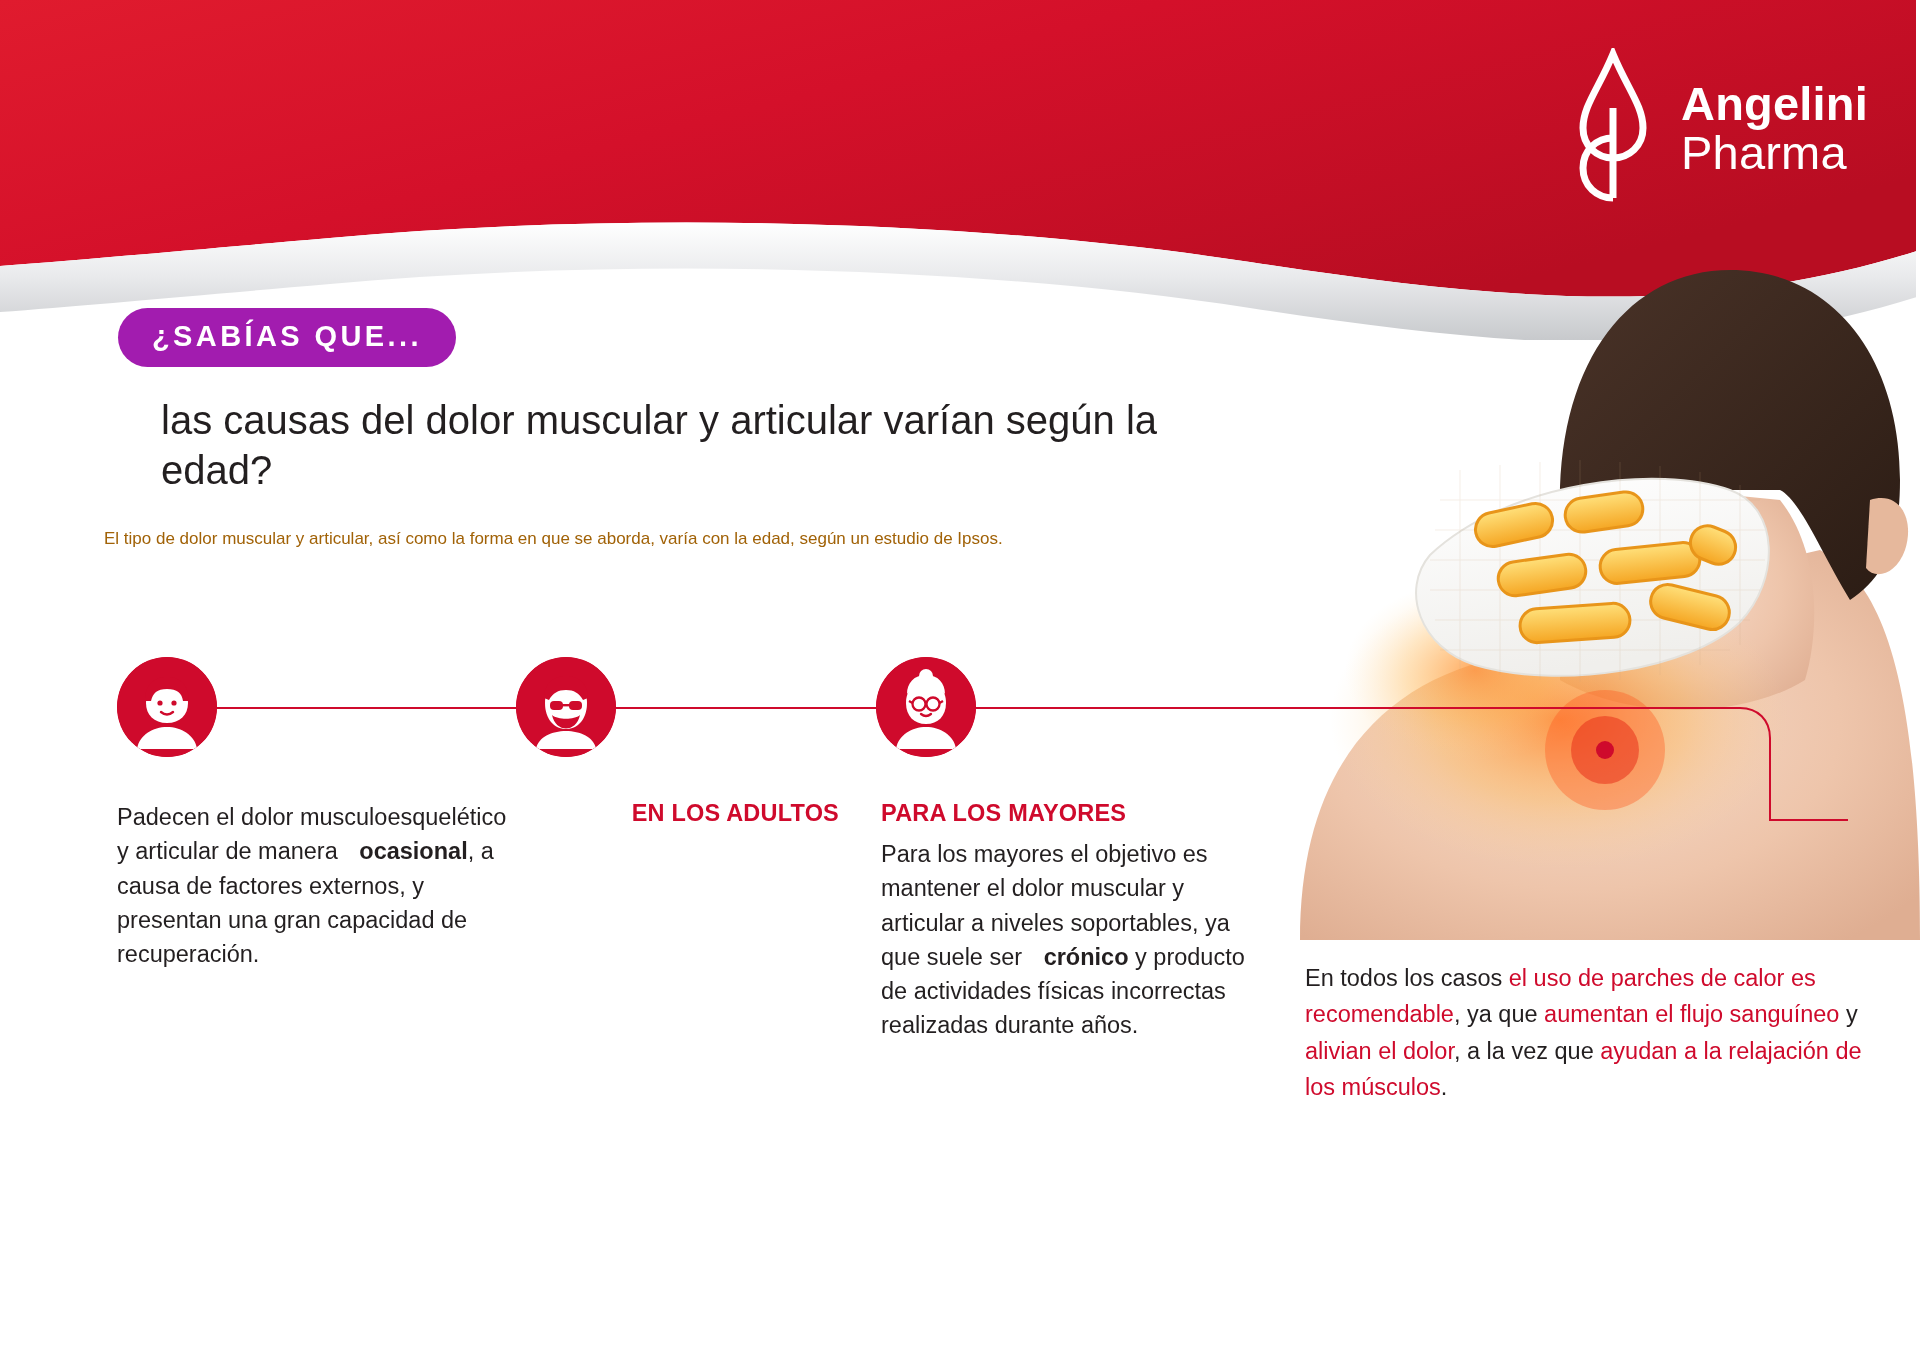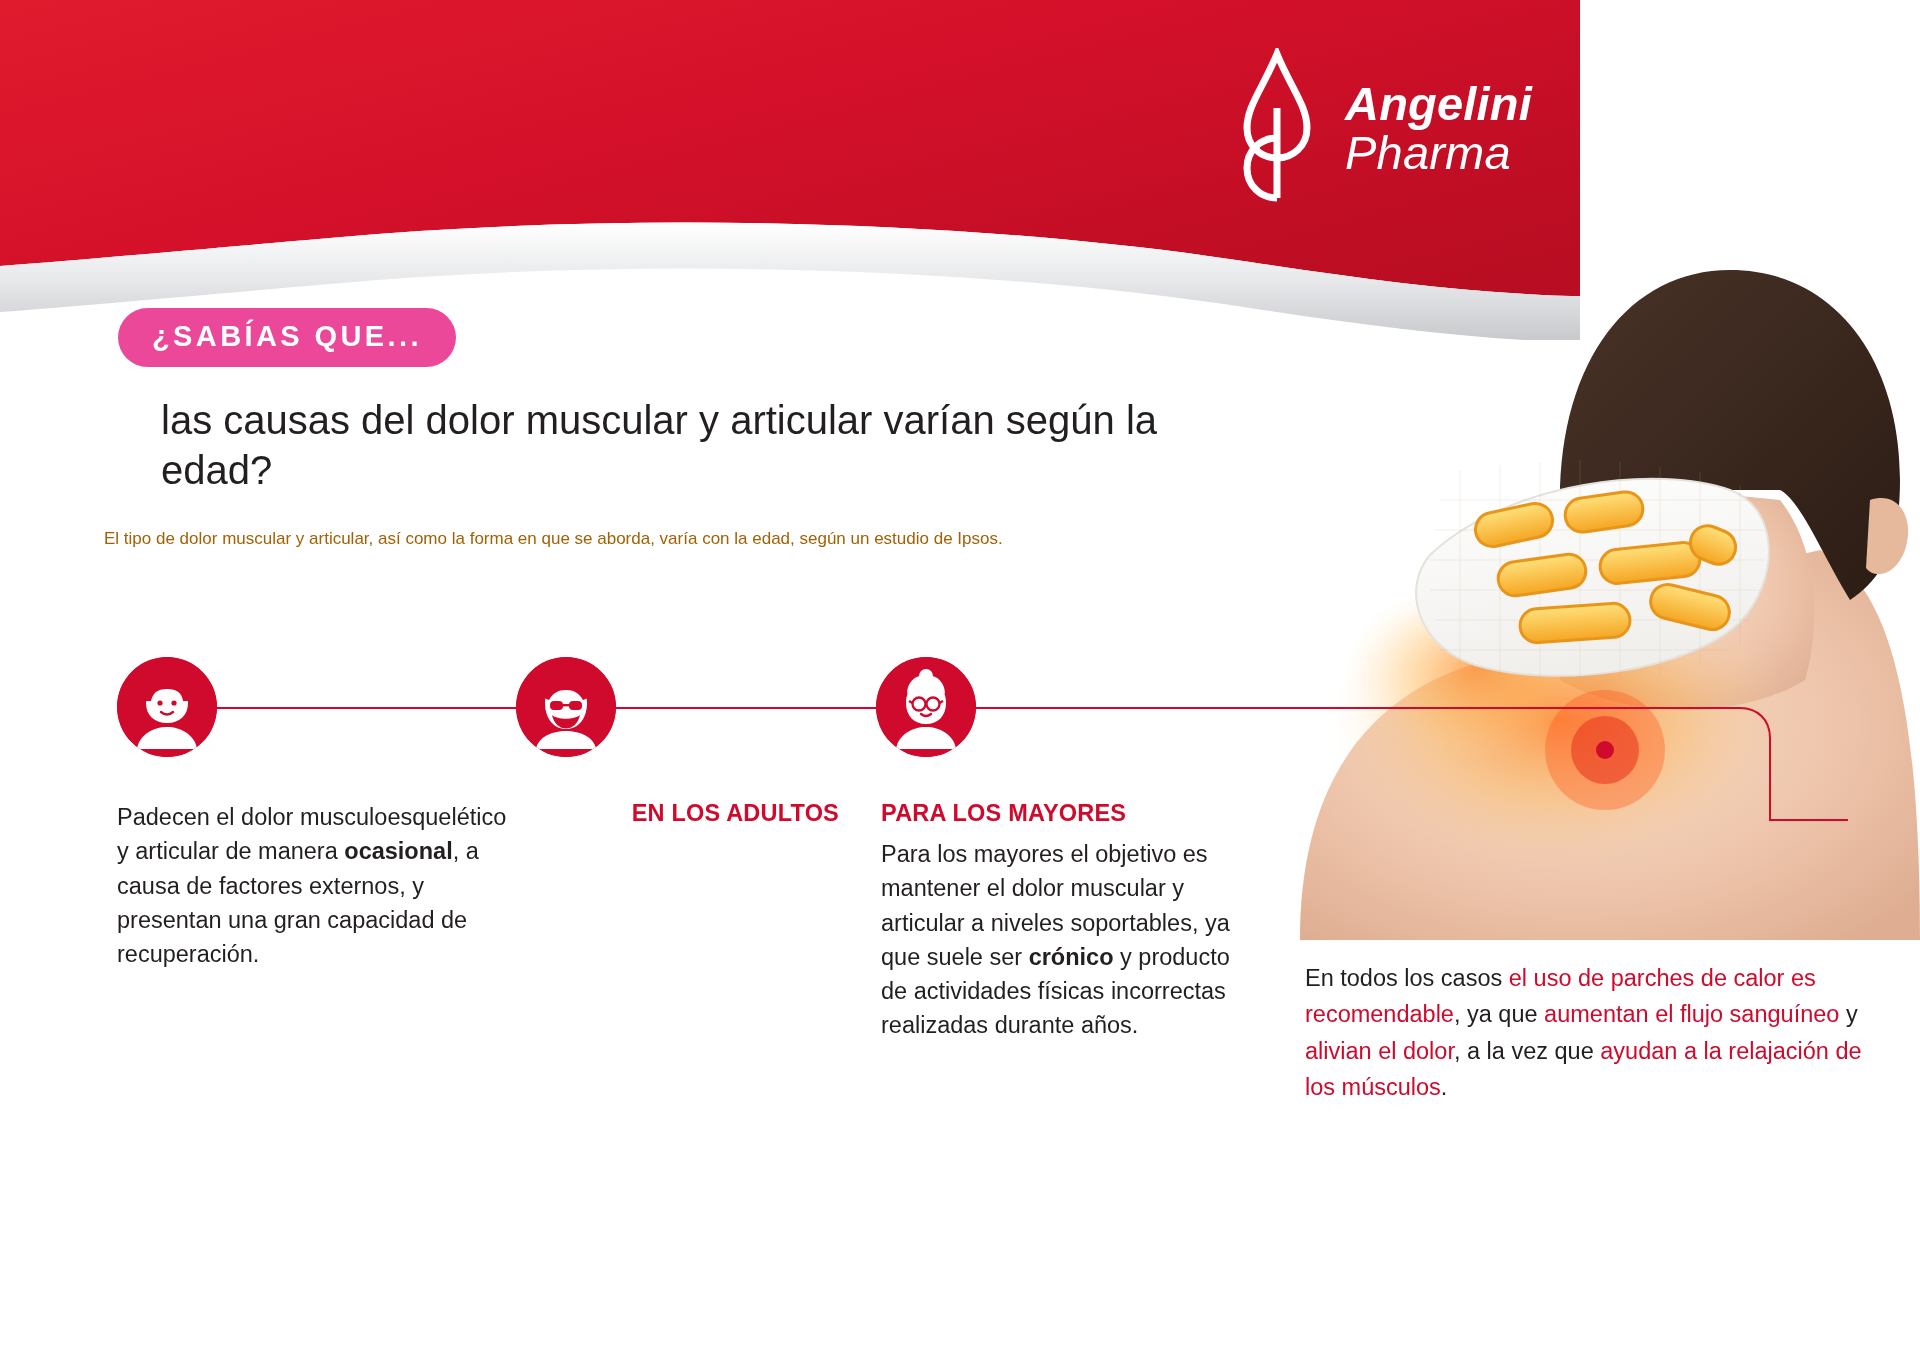--- a/index.html
+++ b/index.html
@@ -13,24 +13,23 @@
     position: relative;
     overflow: hidden;
     font-family: "Liberation Sans", sans-serif;
     color: #231f20;
   }
 
   
   .banner {
     position: absolute;
     left: 0; top: 0;
-    width: 1580px;
+    width: 1916px;
     height: 340px;
     overflow: hidden;
-    font-style: italic;
   }
   .banner-svg { position: absolute; left: 0; top: 0; }
 
   .logo-wrap {
     position: absolute;
     right: 48px;
     top: 48px;
     display: flex;
     align-items: center;
     gap: 26px;
@@ -42,21 +41,21 @@
     line-height: 1.05;
   }
   .logo-text .l1 { font-size: 47px; font-weight: bold; letter-spacing: .2px; display: block; }
   .logo-text .l2 { font-size: 47px; font-weight: normal; letter-spacing: .2px; display: block; }
 
   
   .badge {
     position: absolute;
     left: 118px;
     top: 308px;
-    background: #ec4899;
+    background: #a21caf;
     color: #ffffff;
     border-radius: 32px;
     padding: 12px 34px 14px 34px;
     font-size: 29px;
     font-weight: bold;
     letter-spacing: 3.4px;
     z-index: 6;
   }
 
   
@@ -136,21 +135,21 @@
     font-weight: bold;
     color: #cf0a2c;
     letter-spacing: .2px;
   }
   .col p {
     margin: 0;
     font-size: 23.5px;
     line-height: 1.46;
     color: #231f20;
   }
-  .col p b { font-weight: bold; }
+  .col p b { font-weight: bold; margin-left: 15px; }
 
   
   .note {
     position: absolute;
     left: 1305px;
     top: 960px;
     width: 570px;
     font-size: 23.5px;
     line-height: 1.55;
     color: #231f20;

